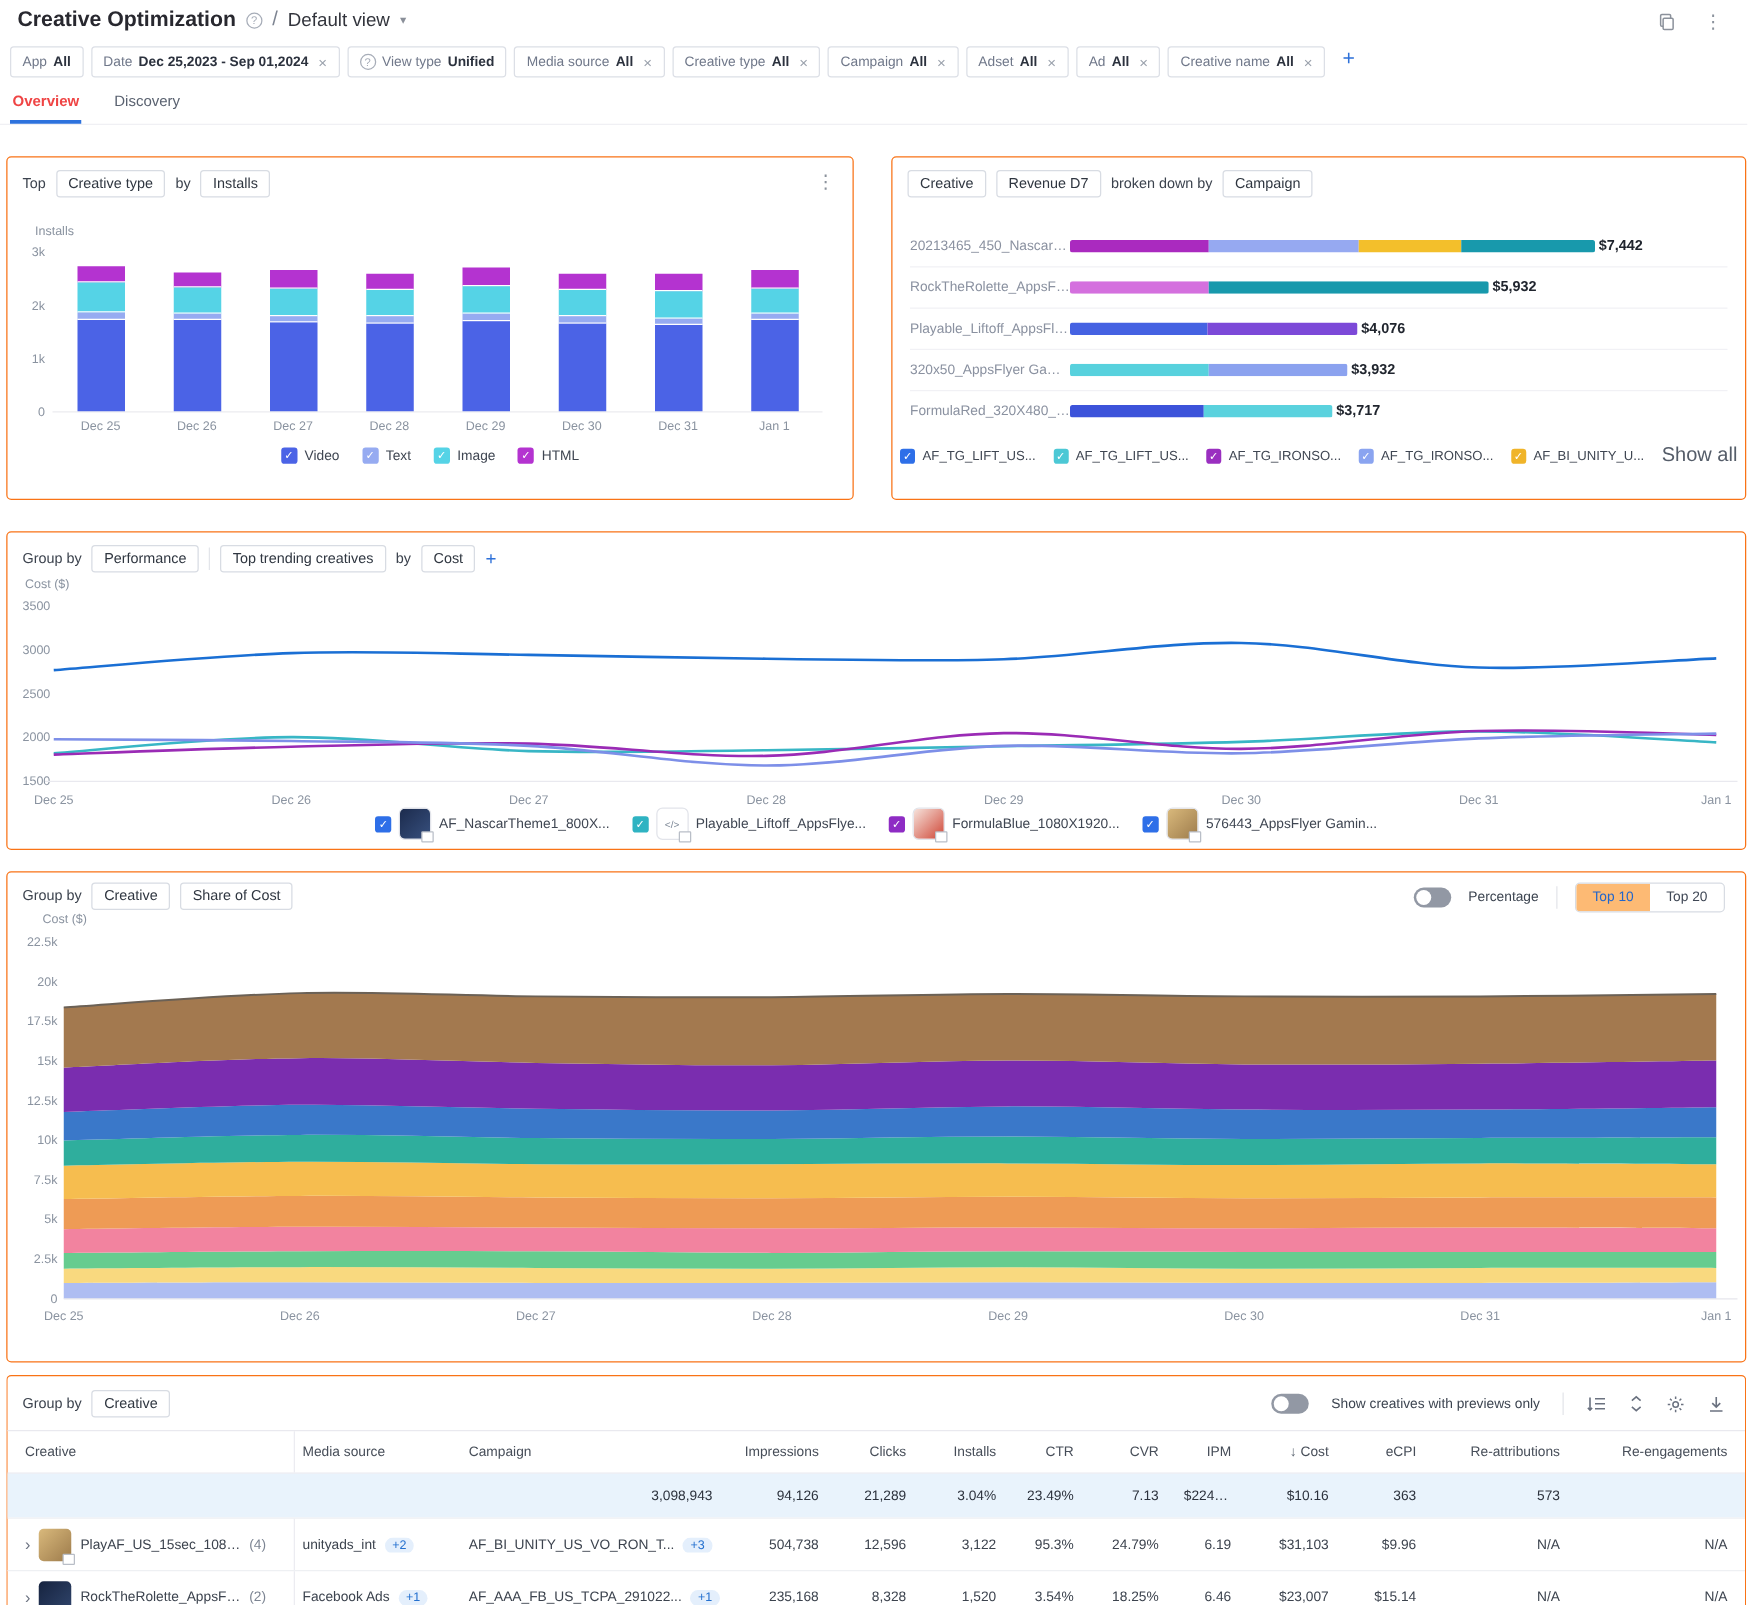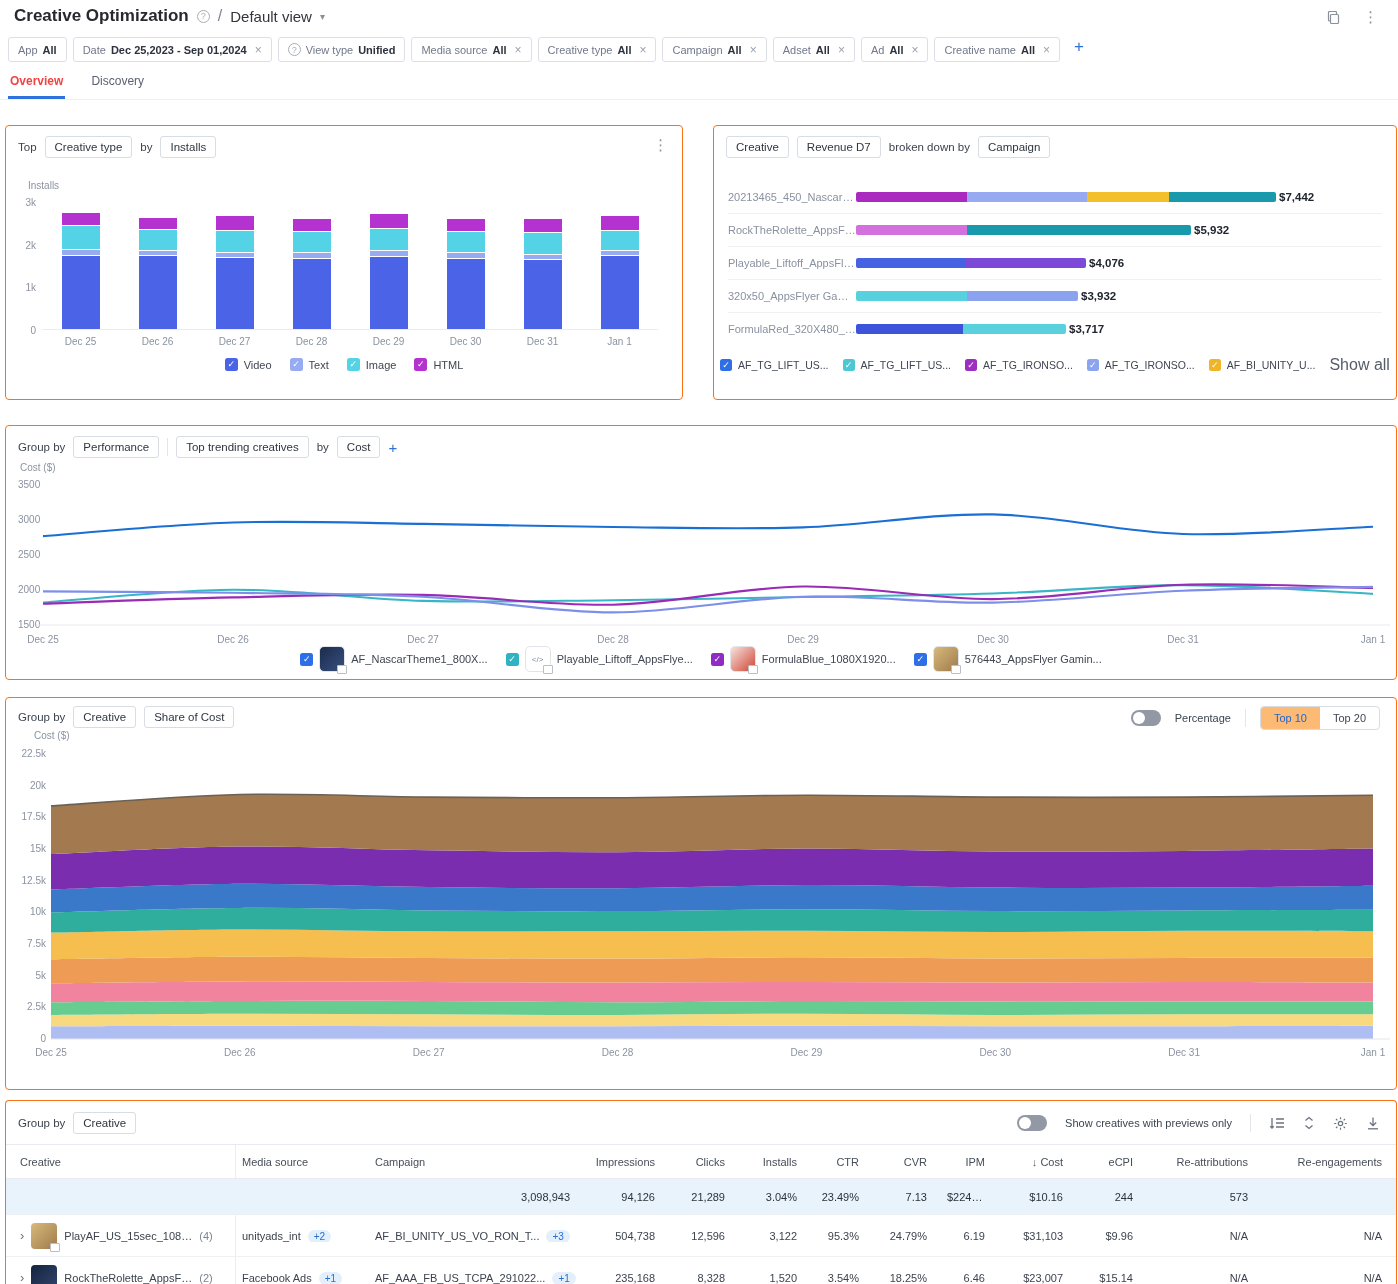--- a/index.html
+++ b/index.html
@@ -532,21 +532,21 @@
         <div class="t-cell"></div>
         <div class="t-cell"></div>
         <div class="t-cell num">3,098,943</div>
         <div class="t-cell num">94,126</div>
         <div class="t-cell num">21,289</div>
         <div class="t-cell num">3.04%</div>
         <div class="t-cell num">23.49%</div>
         <div class="t-cell num">7.13</div>
         <div class="t-cell num">$224,517</div>
         <div class="t-cell num">$10.16</div>
-        <div class="t-cell num">244</div>
+        <div class="t-cell num">363</div>
         <div class="t-cell num">573</div>
       </div>
       <div class="t-row t-data">
         <div class="t-cell first">
           <span class="row-chev">›</span>
           <span class="row-thumb" style="background: linear-gradient(135deg, rgb(217, 185, 124), rgb(157, 123, 75));"></span>
           <span class="row-name">PlayAF_US_15sec_1080X1920_6...</span>
           <span class="row-count">(4)</span>
         </div>
         <div class="t-cell"><span>unityads_int</span><span class="badge">+2</span></div>

